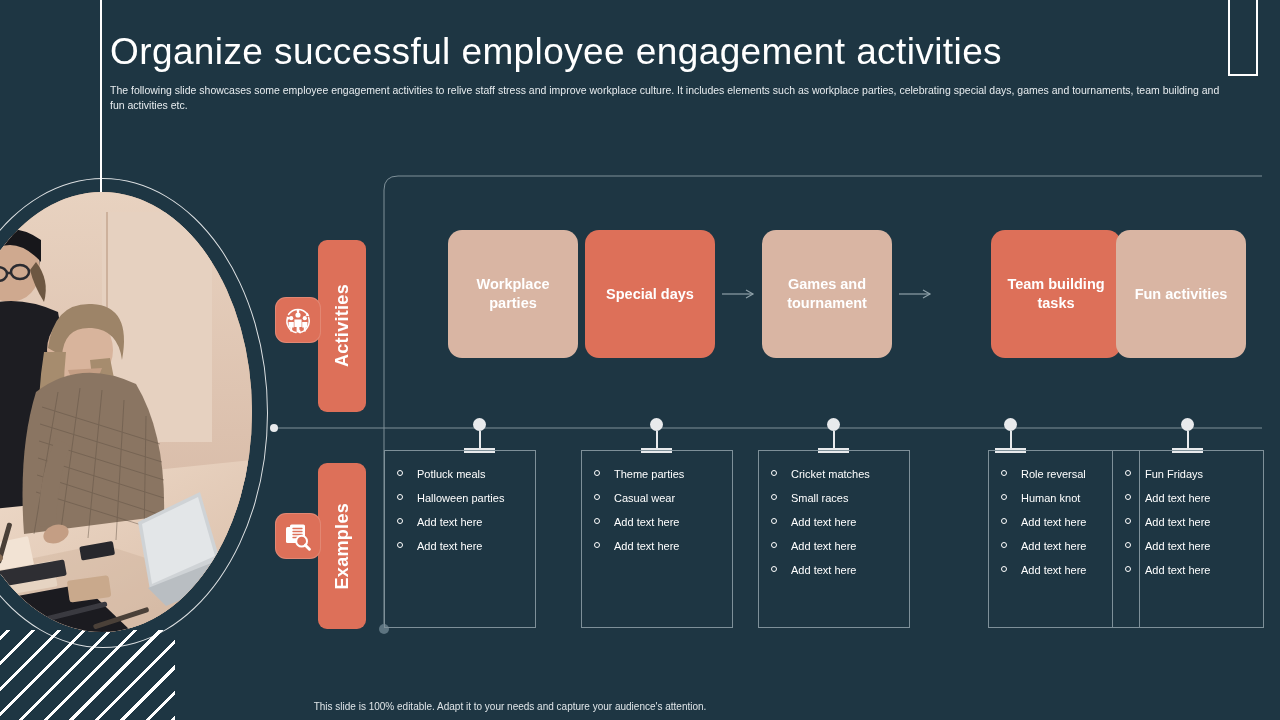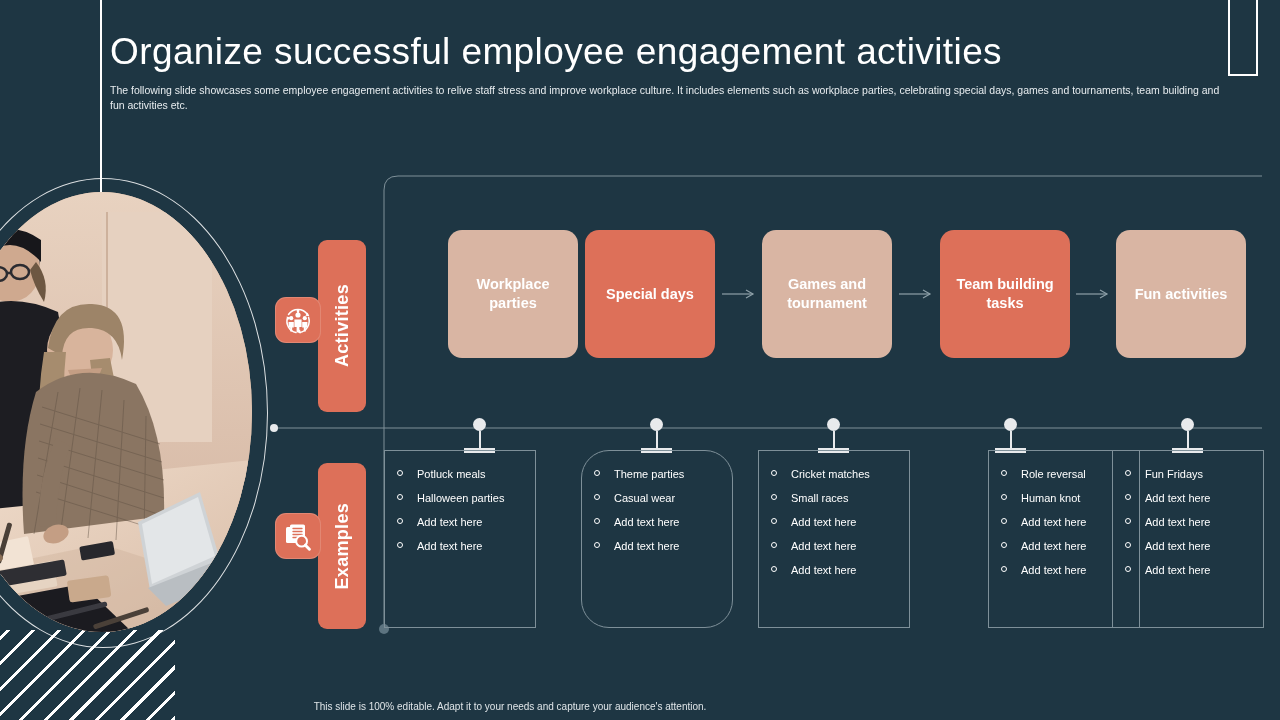--- a/index.html
+++ b/index.html
@@ -281,21 +281,21 @@
 <div id="cards-root">
     <div class="card" style="left: 408px; background: rgb(217, 181, 163); margin-left: 40px;">
       <span>Workplace parties</span>
     </div>
     <div class="card" style="left: 585px; background: rgb(221, 112, 89);">
       <span>Special days</span>
     </div>
     <div class="card" style="left: 762px; background: rgb(217, 181, 163);">
       <span>Games and tournament</span>
     </div>
-    <div class="card" style="left: 940px; background: rgb(221, 112, 89);">
+    <div class="card" style="left: 991px; background: rgb(221, 112, 89);">
       <span>Team building tasks</span>
     </div>
     <div class="card" style="left: 1116px; background: rgb(217, 181, 163);">
       <span>Fun activities</span>
     </div>
   </div>
 
 <div id="examples-root">
     <div class="pin" style="left: 464px; top: 418px;">
       <div class="knob"></div>
@@ -308,21 +308,21 @@
         <li><span class="bullet"></span><span>Halloween parties</span></li>
         <li><span class="bullet"></span><span>Add text here</span></li>
         <li><span class="bullet"></span><span>Add text here</span></li>
       </ul>
     </div>
     <div class="pin" style="left: 641px; top: 418px;">
       <div class="knob"></div>
       <div class="stem"></div>
       <div class="base"></div>
     </div>
-    <div class="exbox" style="left: 581px; border-radius: 28px;">
+    <div class="exbox" style="left: 581px;">
       <ul class="exlist">
         <li><span class="bullet"></span><span>Theme  parties</span></li>
         <li><span class="bullet"></span><span>Casual  wear</span></li>
         <li><span class="bullet"></span><span>Add text here</span></li>
         <li><span class="bullet"></span><span>Add text here</span></li>
       </ul>
     </div>
     <div class="pin" style="left: 818px; top: 418px;">
       <div class="knob"></div>
       <div class="stem"></div>

